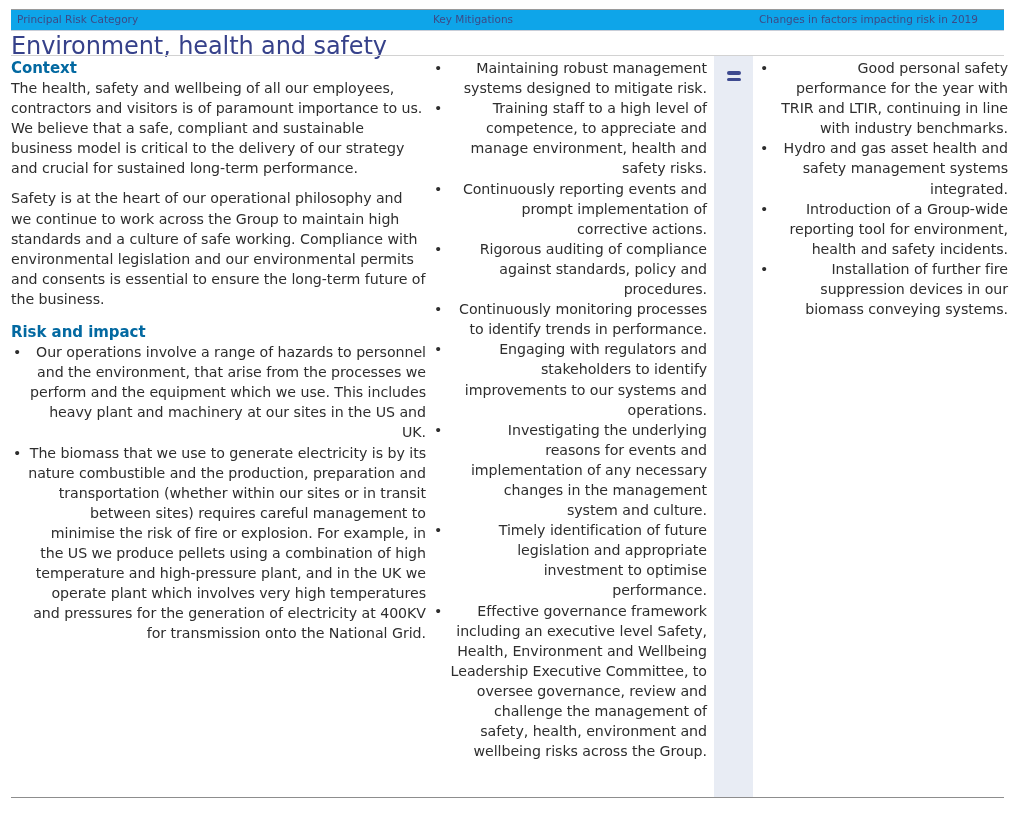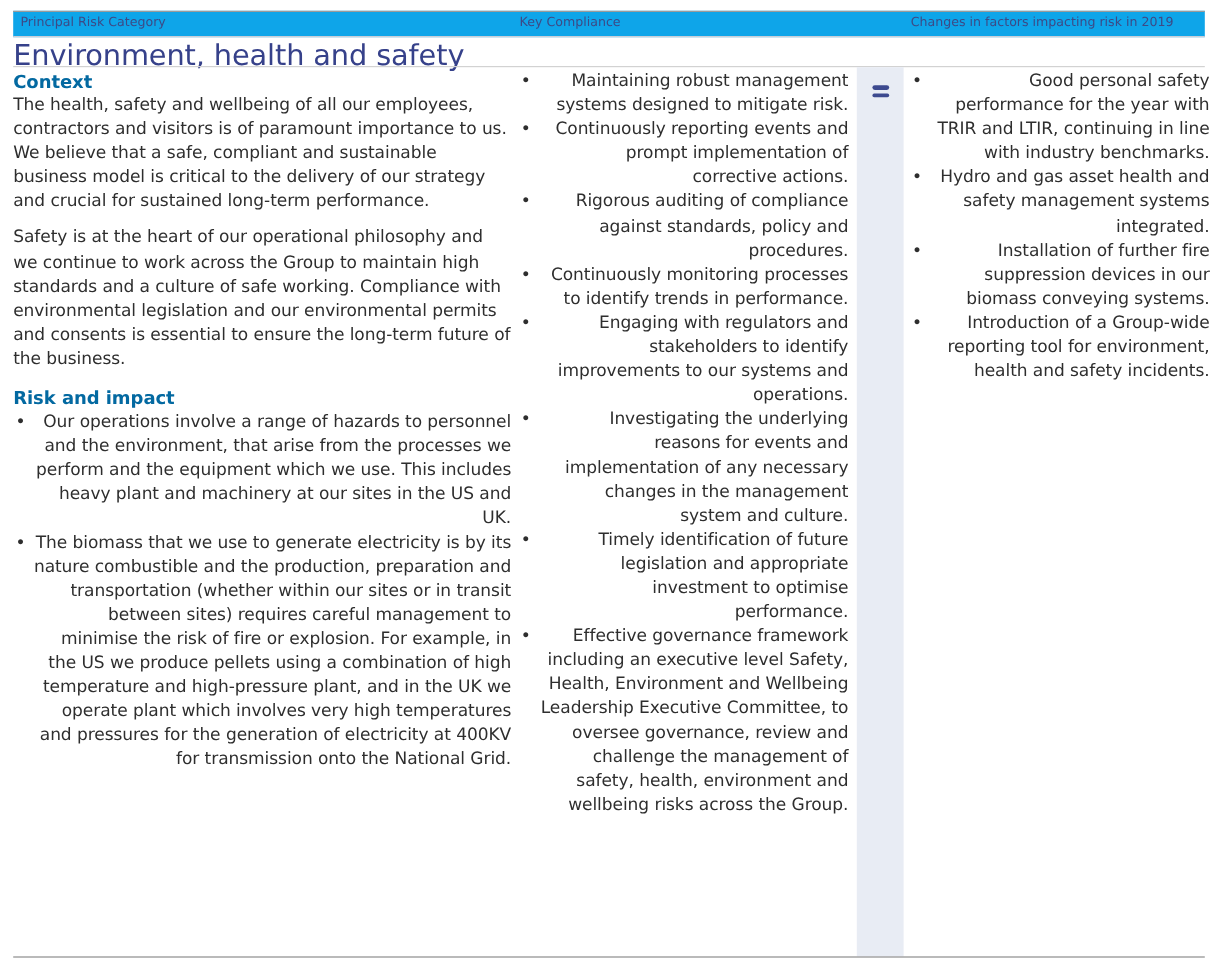--- a/index.html
+++ b/index.html
@@ -21,21 +21,21 @@
     li { position: relative; padding-left: 17px; text-align: right; }
     li::before { content: "•"; position: absolute; left: 2px; top: 0; }
     .mt10 { margin-top: 10px; }
     .mt13 { margin-top: 13px; }
   </style>
 </head>
 <body>
 
 <div class="hdr">
   <span style="left:6px">Principal Risk Category</span>
-  <span style="left:422px">Key Compliance</span>
+  <span style="left:422px">Key Mitigations</span>
   <span style="left:748px">Changes in factors impacting risk in 2019</span>
 </div>
 
 <div class="title">Environment, health and safety</div>
 <div class="rule" style="top:55px"></div>
 
 <div class="iconcol"></div>
 <div class="eq">
   <i style="top:0"></i>
     <i style="top:6.5px"></i>
@@ -48,32 +48,33 @@
   <div class="sub mt13">Risk and impact</div>
   <ul>
     <li>Our operations involve a range of hazards to personnel and the environment, that arise from the processes we perform and the equipment which we use. This includes heavy plant and machinery at our sites in the US and UK.</li>
     <li>The biomass that we use to generate electricity is by its nature combustible and the production, preparation and transportation (whether within our sites or in transit between sites) requires careful management to minimise the risk of fire or explosion. For example, in the US we produce pellets using a combination of high temperature and high-pressure plant, and in the UK we operate plant which involves very high temperatures and pressures for the generation of electricity at 400KV for transmission onto the National Grid.</li>
   </ul>
 </div>
 
 <div class="col" style="left:432px; top:58px; width:275px;">
   <ul>
     <li>Maintaining robust management systems designed to mitigate risk.</li>
+    <li>Training staff to a high level of competence, to appreciate and manage environment, health and safety risks.</li>
     <li>Continuously reporting events and prompt implementation of corrective actions.</li>
     <li>Rigorous auditing of compliance against standards, policy and procedures.</li>
     <li>Continuously monitoring processes to identify trends in performance.</li>
     <li>Engaging with regulators and stakeholders to identify improvements to our systems and operations.</li>
     <li>Investigating the underlying reasons for events and implementation of any necessary changes in the management system and culture.</li>
     <li>Timely identification of future legislation and appropriate investment to optimise performance.</li>
     <li>Effective governance framework including an executive level Safety, Health, Environment and Wellbeing Leadership Executive Committee, to oversee governance, review and challenge the management of safety, health, environment and wellbeing risks across the Group.</li>
   </ul>
 </div>
 
 <div class="col" style="left:758px; top:58px; width:250px;">
   <ul>
     <li>Good personal safety performance for the year with TRIR and LTIR, continuing in line with industry benchmarks.</li>
     <li>Hydro and gas asset health and safety management systems integrated.</li>
+    <li>Introduction of a Group-wide reporting tool for environment, health and safety incidents.</li>
     <li>Installation of further fire suppression devices in our biomass conveying systems.</li>
-    <li>Introduction of a Group-wide reporting tool for environment, health and safety incidents.</li>
   </ul>
 </div>
 
 <div class="rule bottom" style="top:797px"></div>
 
 </body></html>

